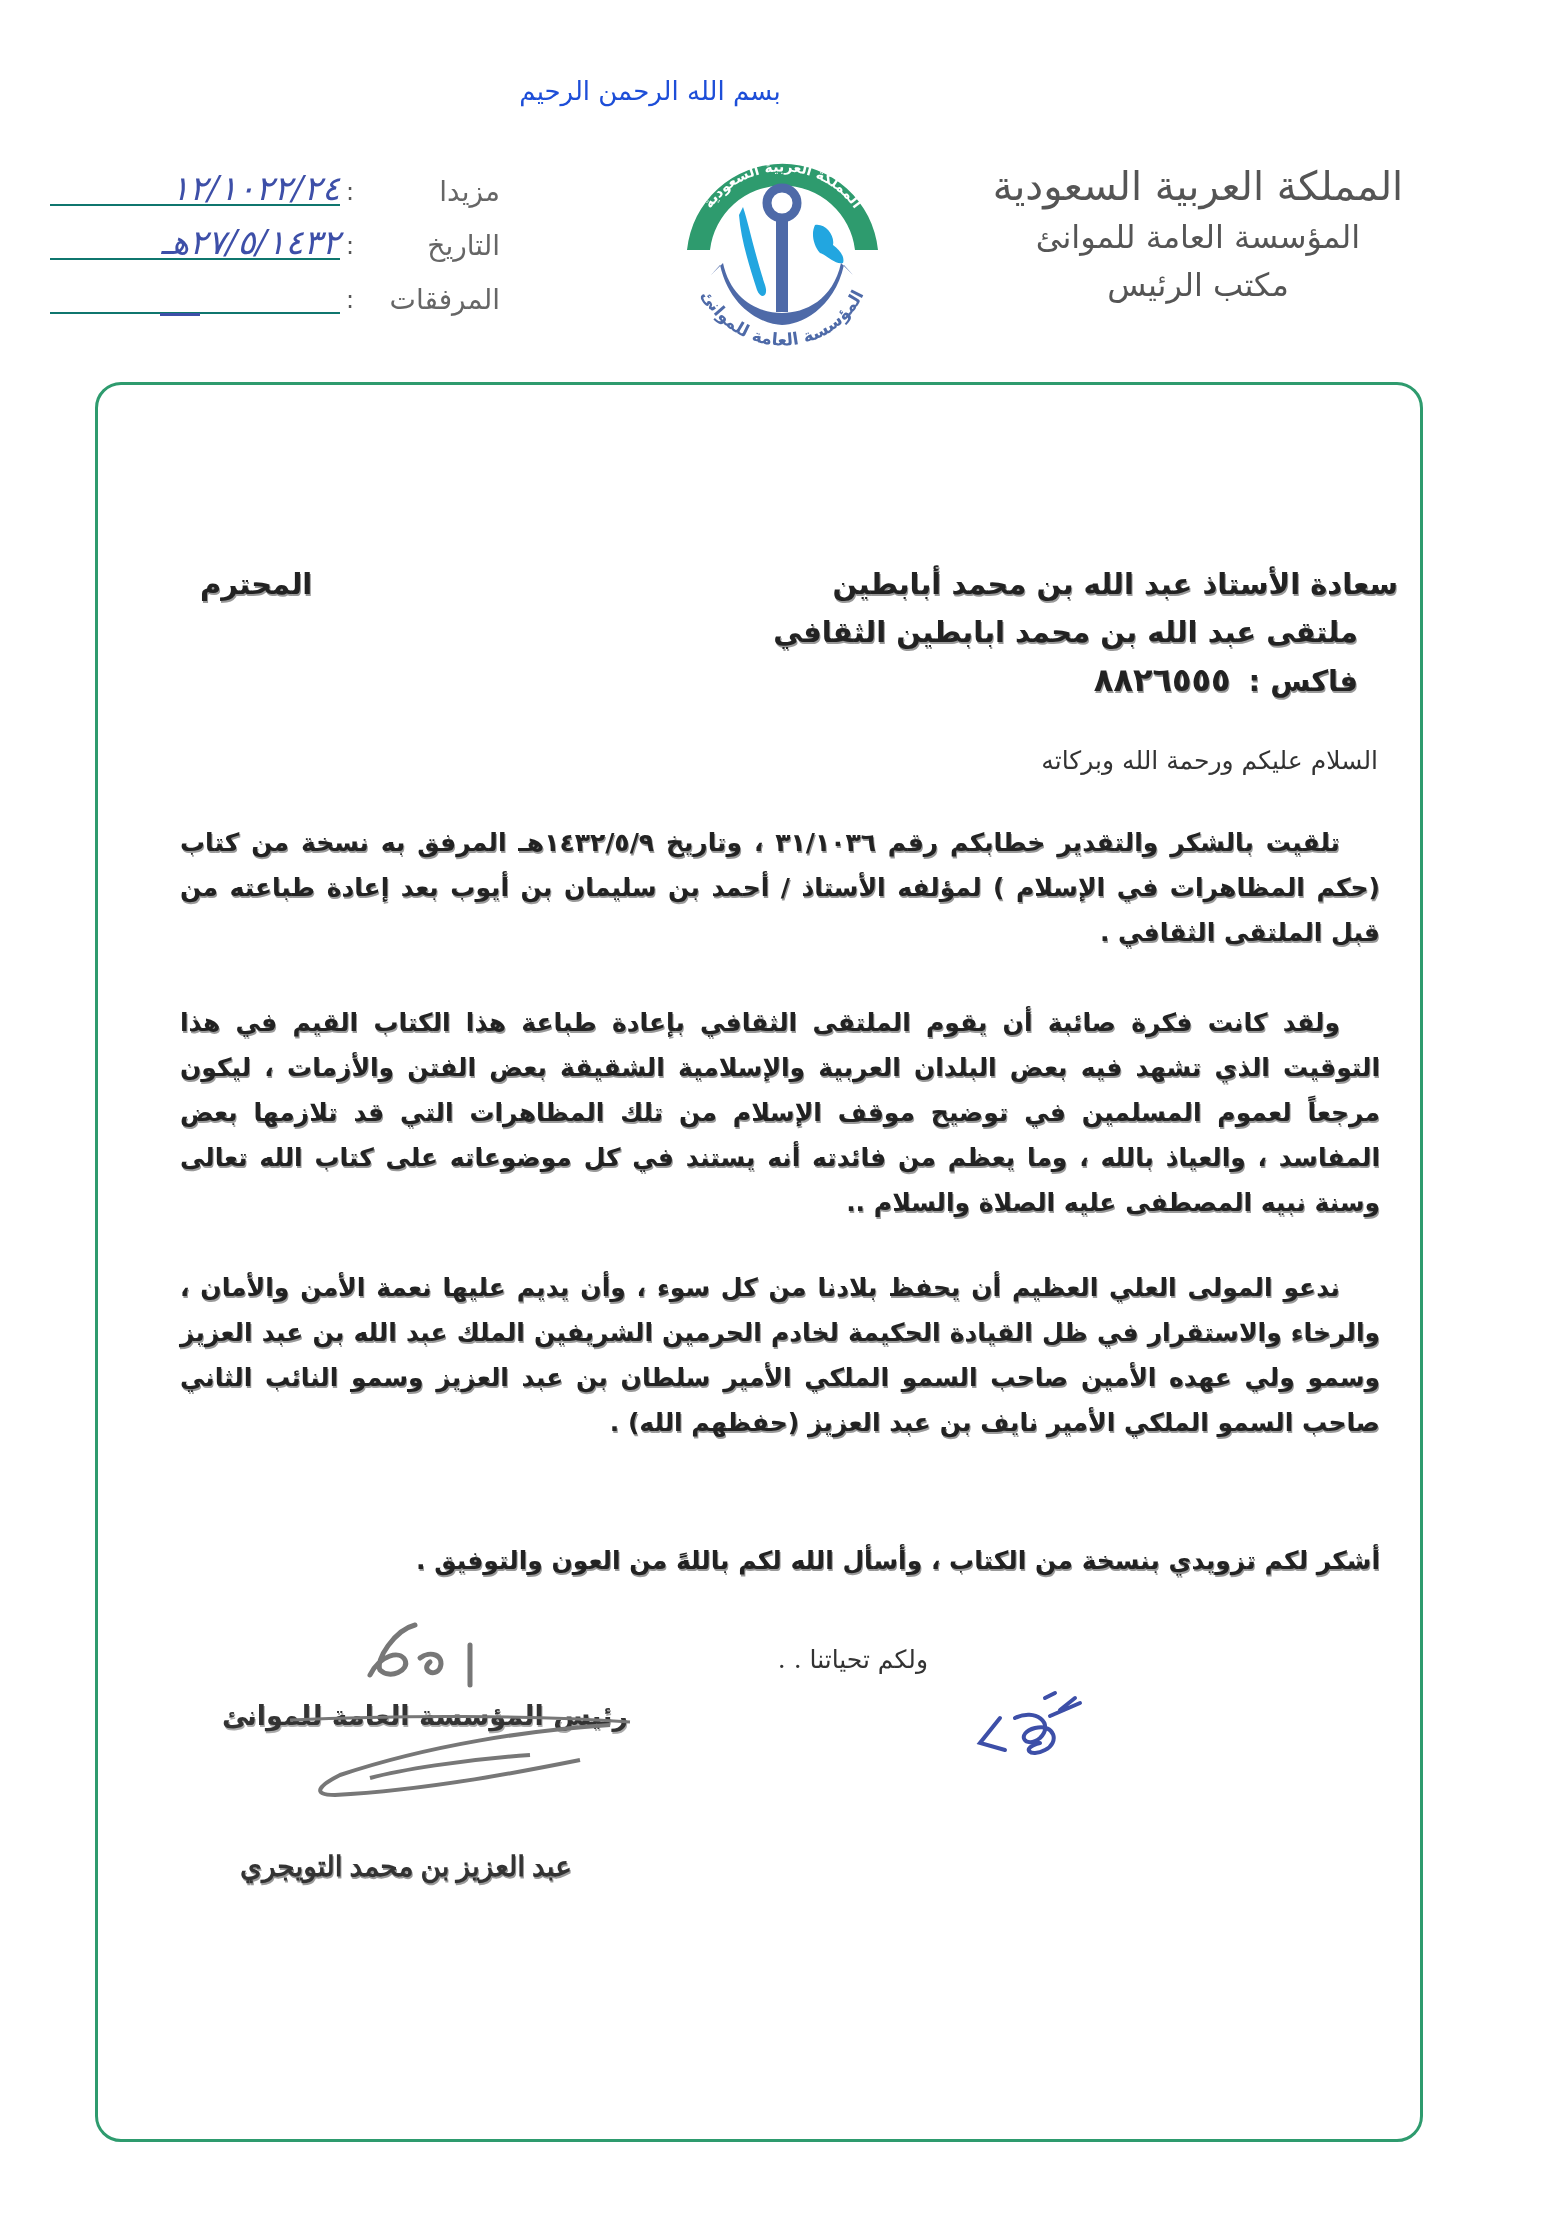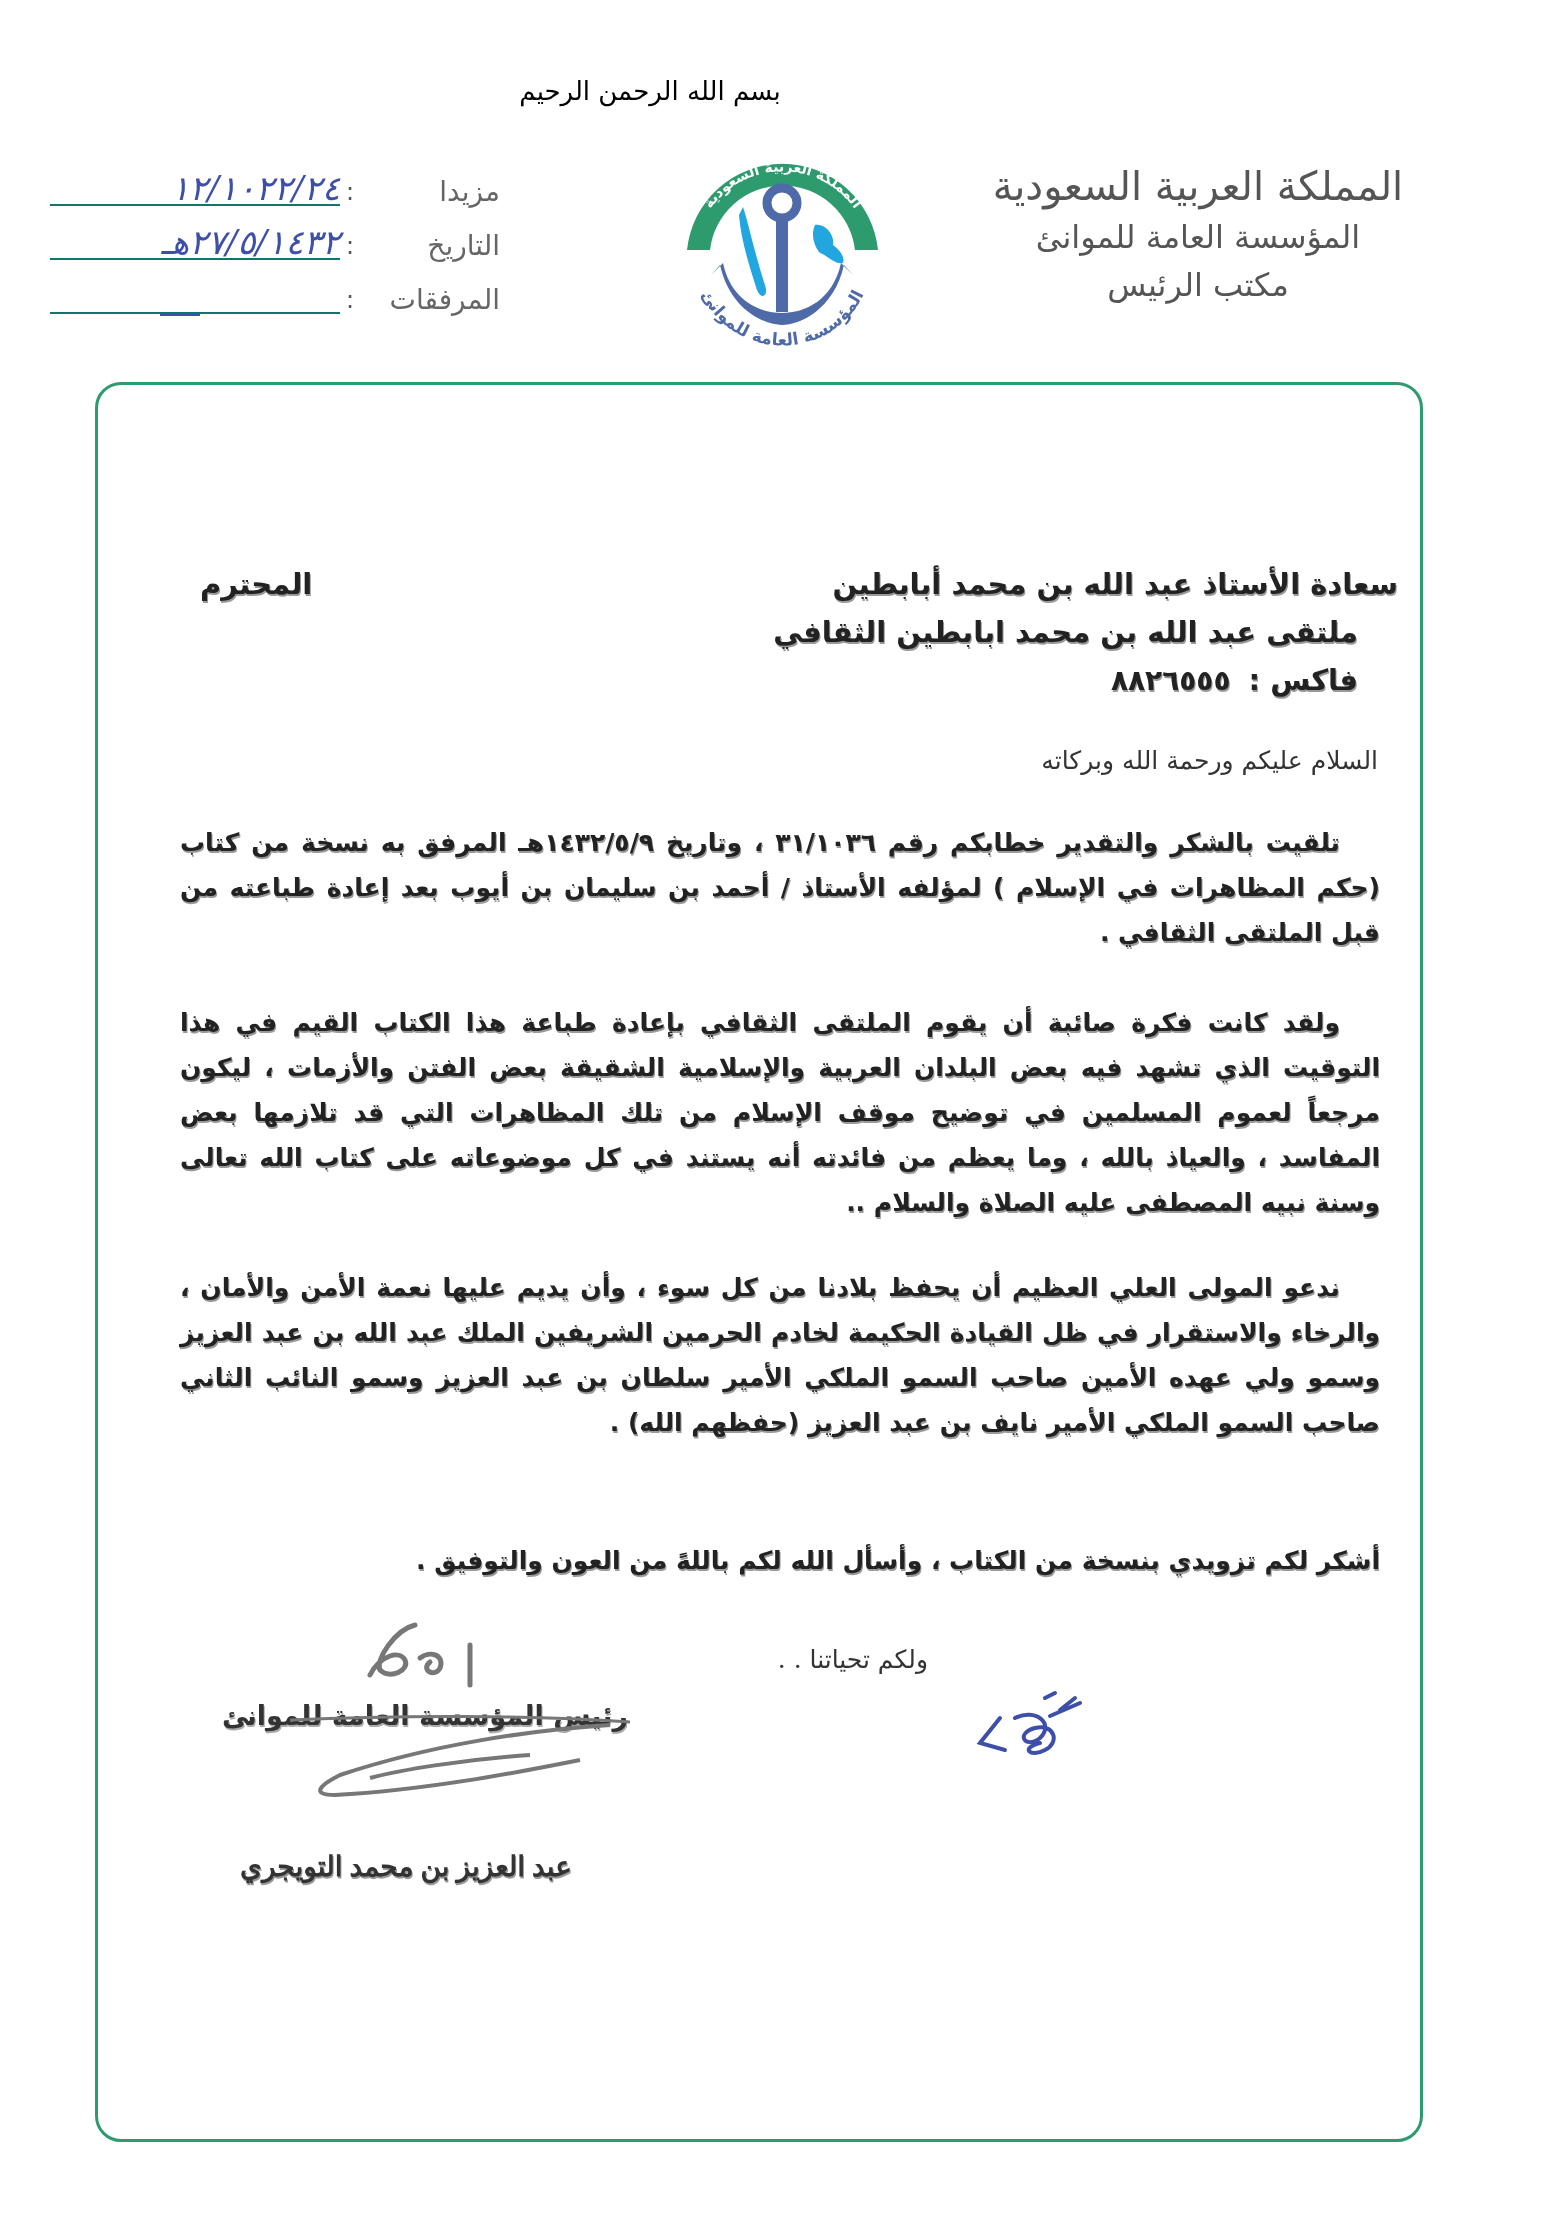--- a/index.html
+++ b/index.html
@@ -2,21 +2,21 @@
 <html lang="ar" dir="rtl"><head>
   <meta charset="utf-8">
   <style>
     * { box-sizing: border-box; margin: 0; padding: 0; }
     html, body { width: 1568px; height: 2217px; background: #ffffff; }
     body { position: relative; font-family: "DejaVu Sans", "Liberation Sans", sans-serif; color: #2b2b2b; overflow: hidden; }
 
     .abs { position: absolute; }
 
     
-    .basmala { left: 0; width: 1300px; top: 76px; text-align: center; font-size: 26px; color: #000000; font-family: "DejaVu Sans", sans-serif; }
+    .basmala { left: 0; width: 1300px; top: 76px; text-align: center; font-size: 26px; color: #1d4ed8; font-family: "DejaVu Sans", sans-serif; }
 
     .org-block { right: 130px; top: 160px; width: 480px; text-align: center; color: #555; }
     .org-block .l1 { font-size: 40px; line-height: 52px; letter-spacing: 1px; }
     .org-block .l2 { font-size: 32px; line-height: 50px; }
     .org-block .l3 { font-size: 32px; line-height: 46px; }
 
     .logo { left: 665px; top: 145px; width: 235px; height: 215px; }
 
     .ref-block { left: 50px; top: 160px; width: 450px; }
     .ref-row { position: relative; height: 54px; display: flex; flex-direction: row; align-items: flex-end; }
@@ -27,21 +27,21 @@
     .ref-dash { position: absolute; left: 110px; bottom: -4px; width: 40px; height: 3px; background: #3d4fa8; }
 
     
     .frame { left: 95px; top: 382px; width: 1328px; height: 1760px; border: 3px solid #2e9b6e; border-radius: 26px; }
 
     
     .addr { right: 170px; top: 560px; width: 1000px; font-family: "DejaVu Sans", sans-serif; font-weight: bold; color: #222; text-shadow: 1px 2px 0 #999; }
     .addr .line { font-size: 29px; line-height: 48px; }
     .addr .line.indent { margin-right: 40px; }
     .fax-row { display: flex; flex-direction: row; gap: 18px; align-items: baseline; }
-    .fax-num { font-size: 28px; letter-spacing: 1px; margin-left: 8px; }
+    .fax-num { font-size: 32px; letter-spacing: 1px; margin-left: 8px; }
     .honorific { left: 200px; top: 560px; font-weight: bold; font-size: 29px; line-height: 48px; color: #222; text-shadow: 1px 2px 0 #999; }
 
     .greeting { right: 190px; top: 746px; font-family: "DejaVu Serif", serif; font-size: 25px; color: #333; text-align: center; }
 
     .body-text { right: 188px; width: 1200px; font-family: "DejaVu Sans", sans-serif; font-weight: bold; color: #222; font-size: 25px; line-height: 45px; text-align: justify; text-align-last: right; text-shadow: 1px 2px 0 #9a9a9a; }
     .body-text .first { text-indent: 40px; }
     .p1 { top: 820px; }
     .p2 { top: 1000px; }
     .p3 { top: 1265px; }
     .p4 { top: 1538px; }

